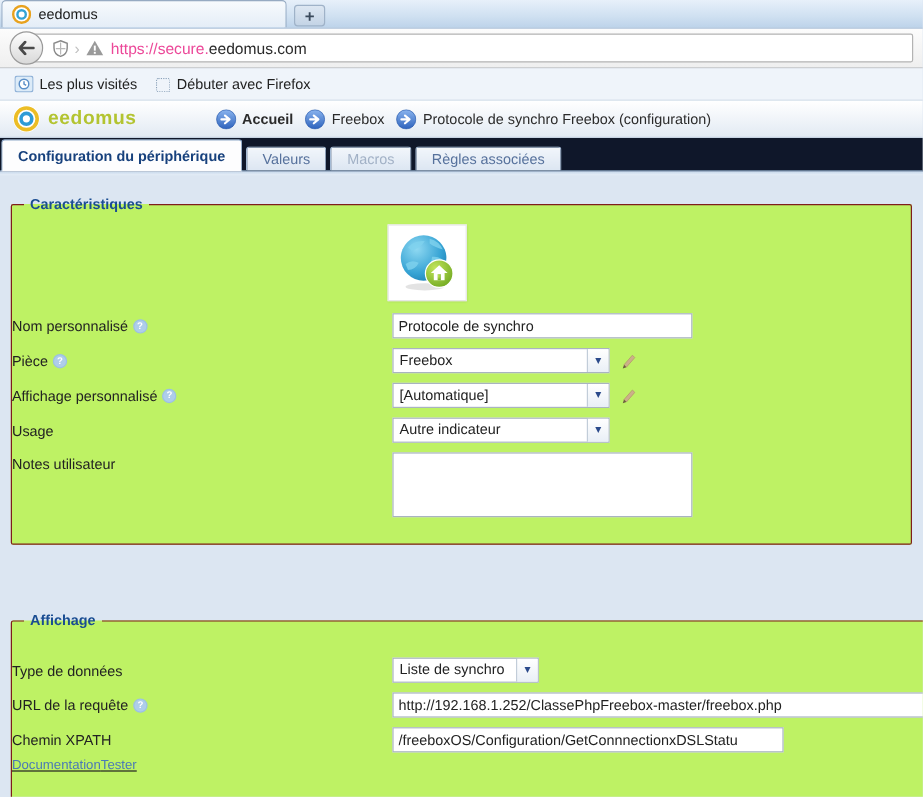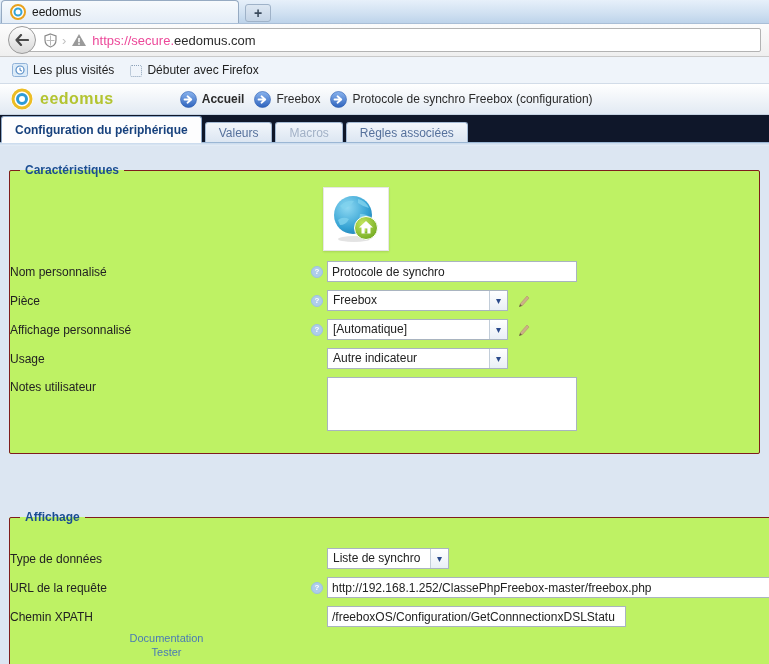--- a/index.html
+++ b/index.html
@@ -109,59 +109,59 @@
   .device-icon {
     width:66px; height:64px; margin-left:313px; margin-bottom:10px;
     background:#fff; border:1px solid #e6e6e6; box-shadow:0 1px 2px rgba(0,0,0,0.12);
     display:flex; align-items:center; justify-content:center;
   }
 
   .form-row { display:flex; align-items:center; margin:8px 0; }
   .form-row.top { align-items:flex-start; }
   .label-cell {
     width:313px; flex:none;
-    display:flex; justify-content:space-between; align-items:center; gap:4px;
+    display:flex; justify-content:flex-start; align-items:center; gap:4px;
   }
   .form-row.top .label-cell { padding-top:3px; }
   .field-label { color:#222; white-space:nowrap; }
   .help-ic {
     width:12px; height:12px; border-radius:50%; flex:none;
     background:#aecdea; border:1px solid #9cc0e4; color:#fff;
     font-size:8px; font-weight:bold; line-height:10px; text-align:center; cursor:pointer;
   }
   .control-cell { display:flex; align-items:center; gap:7px; margin-left:4px; }
 
   input.txt {
     height:21px; border:1px solid #a9b4c0; background:#fff;
     font-family:inherit; font-size:12px; color:#222; padding:0 4px;
   }
   .w-nom { width:250px; }
   .w-url { width:452px; }
-  .w-xpath { width:299px; }
+  .w-xpath { width:326px; }
 
   .selectbox {
     display:flex; height:21px; border:1px solid #a9b4c0; background:#fff; cursor:pointer;
   }
   .sel-text { padding:2px 5px; color:#222; white-space:nowrap; overflow:hidden; flex:1; }
   .sel-arrow {
     width:18px; flex:none; border-left:1px solid #c2cdd9;
     background:linear-gradient(180deg,#ffffff,#e9eff6);
     display:flex; align-items:center; justify-content:center;
     color:#2b4a8b; font-size:10px; font-weight:bold;
   }
   .w-sel { width:181px; }
   .w-sel-sm { width:122px; }
 
   textarea.notes {
     width:250px; height:54px; border:1px solid #a9b4c0; background:#fff;
     font-family:inherit; font-size:12px; resize:none;
   }
 
   .links-row { display:flex; margin:-4px 0 6px; }
-  .links-cell { width:313px; display:flex; flex-direction:column; align-items:center; }
+  .links-cell { width:313px; display:flex; flex-direction:row; align-items:flex-start;text-decoration:underline; }
   .lnk { color:#4a7ab5; font-size:11px; text-decoration:none; line-height:14px; cursor:pointer; }
 
   .pencil { cursor:pointer; }
 </style>
 </head>
 <body>
 
 <svg width="0" height="0" style="position:absolute">
   <defs>
     <linearGradient id="gCrumb" x1="0" y1="0" x2="0" y2="1">

